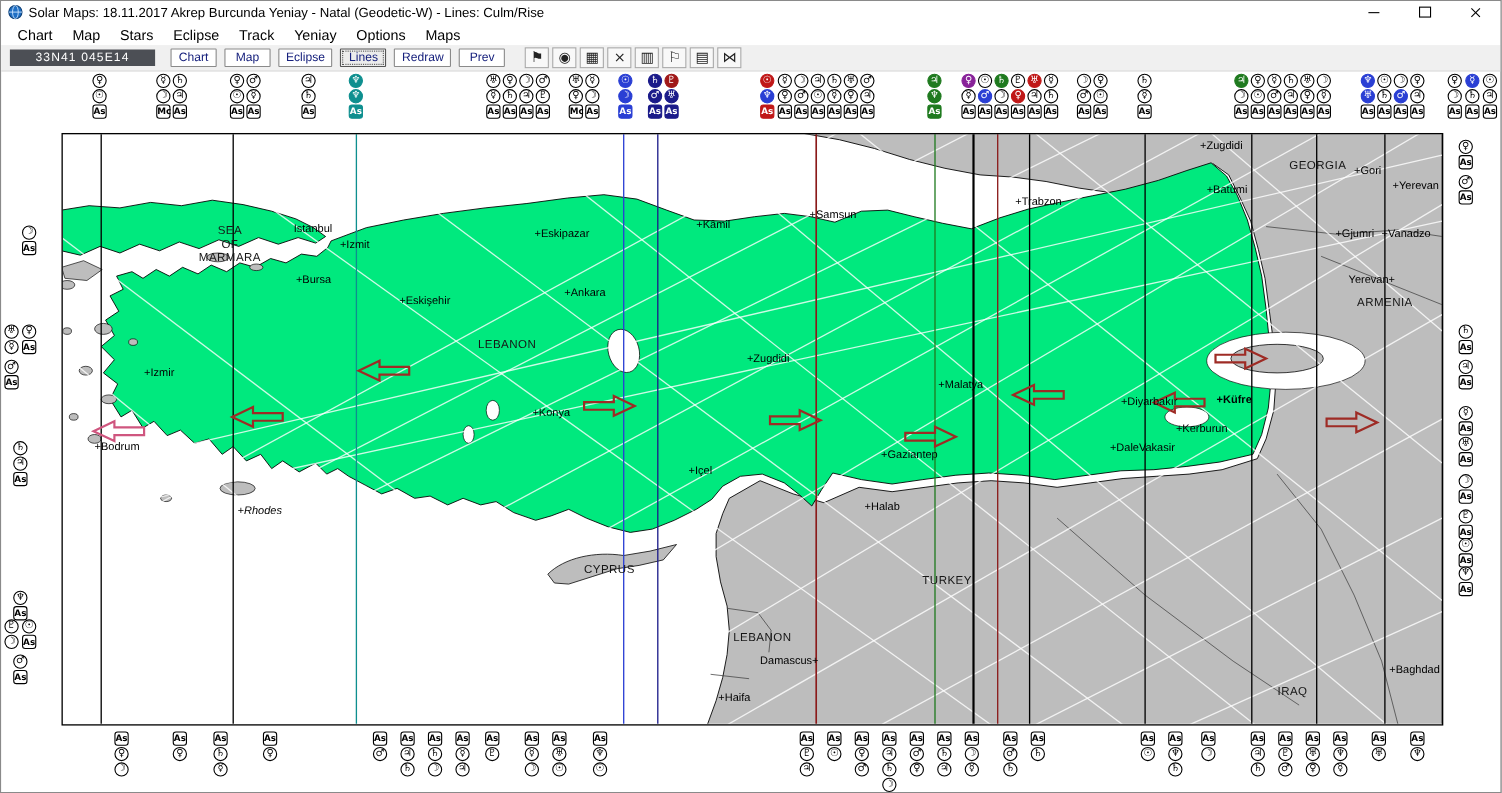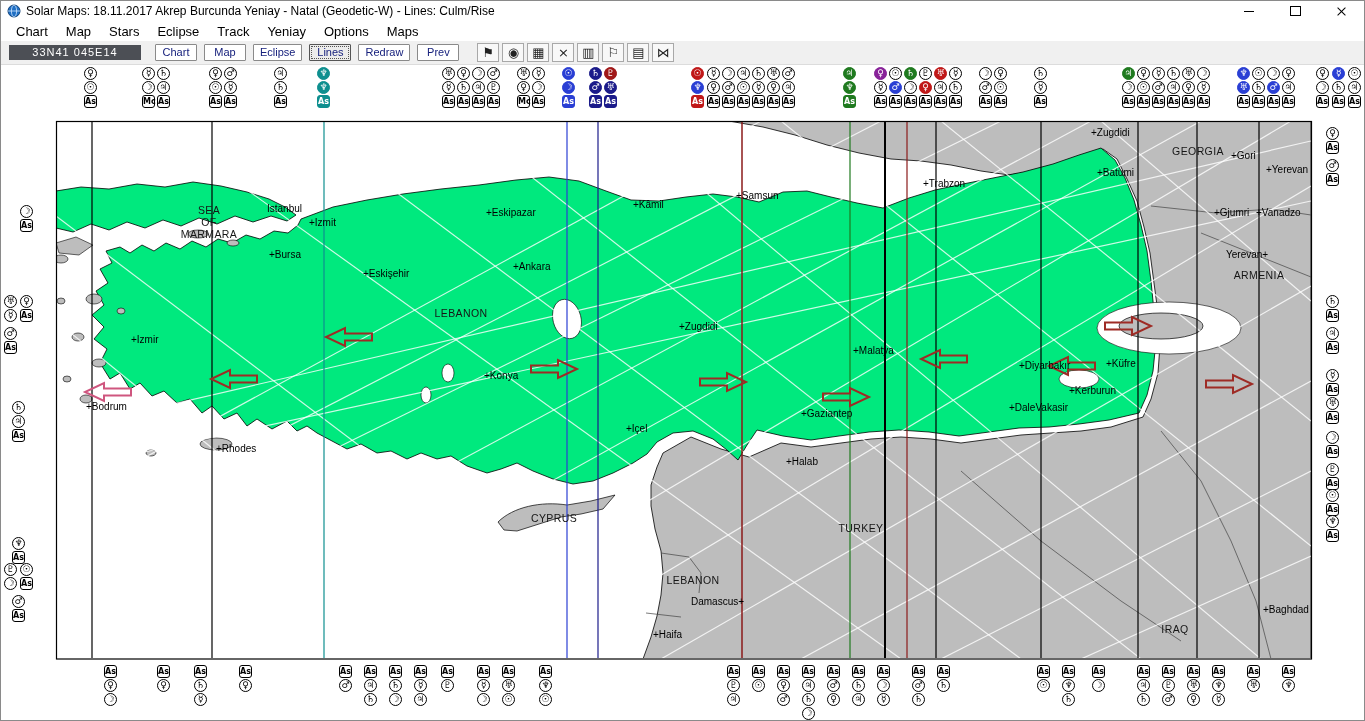--- a/index.html
+++ b/index.html
@@ -193,26 +193,26 @@
       <div class="city" style="left: 1230px; top: 149px;">+Gori</div>
       <div class="city" style="left: 1265px; top: 163px;">+Yerevan</div>
       <div class="city" style="left: 1213px; top: 206px;">+Gjumri</div>
       <div class="city" style="left: 1255px; top: 206px;">+Vanadzo</div>
       <div class="city" style="left: 1225px; top: 248px;">Yerevan+</div>
       <div class="city" style="left: 130px; top: 333px;">+Izmir</div>
       <div class="city" style="left: 678px; top: 320px;">+Zugdidi</div>
       <div class="city" style="left: 483px; top: 369px;">+Konya</div>
       <div class="city" style="left: 852px; top: 344px;">+Malatya</div>
       <div class="city" style="left: 1018px; top: 359px;">+Diyarbakır</div>
-      <div class="city" style="left: 1105px; top: 357px;">+Küfre</div>
+      <div class="city" style="left: 1105px; top: 357px; font-weight: bold;">+Küfre</div>
       <div class="city" style="left: 1068px; top: 384px;">+Kerburun</div>
       <div class="city" style="left: 1008px; top: 401px;">+DaleVakasir</div>
       <div class="city" style="left: 800px; top: 407px;">+Gaziantep</div>
       <div class="city" style="left: 85px; top: 400px;">+Bodrum</div>
-      <div class="city" style="left: 215px; top: 442px;">+Rhodes</div>
+      <div class="city" style="left: 215px; top: 458px; font-style: italic;">+Rhodes</div>
       <div class="city" style="left: 625px; top: 422px;">+Içel</div>
       <div class="city" style="left: 785px; top: 455px;">+Halab</div>
       <div class="city" style="left: 690px; top: 595px;">Damascus+</div>
       <div class="city" style="left: 652px; top: 628px;">+Haifa</div>
       <div class="city" style="left: 1262px; top: 603px;">+Baghdad</div>
       <div class="region" style="left: 208px; top: 203px;">SEA
 OF
 MARMARA</div>
       <div class="region" style="left: 460px; top: 306px;">LEBANON</div>
       <div class="region" style="left: 1197px; top: 144px;">GEORGIA</div>

